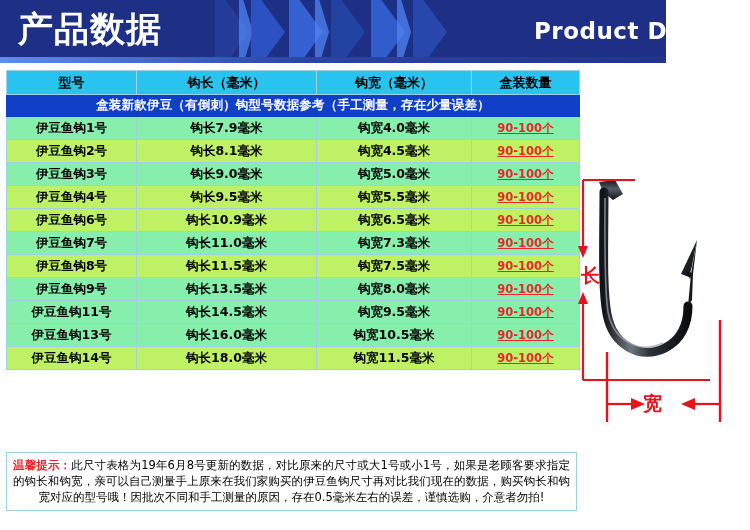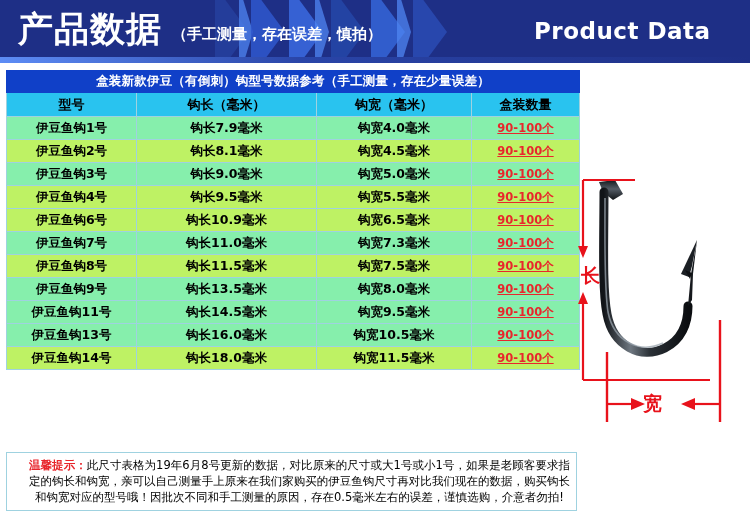--- a/index.html
+++ b/index.html
@@ -18,21 +18,21 @@
     position: relative;
     width: 750px;
     height: 530px;
   }
 
   
   .banner {
     position: absolute;
     left: 0;
     top: 0;
-    width: 750px;
+    width: 666px;
     height: 63px;
     background: #1e2f86;
     overflow: hidden;
   }
   .banner-chevrons {
     position: absolute;
     left: 215px;
     top: 0;
     width: 420px;
     height: 63px;
@@ -153,21 +153,21 @@
 
   
   .note-box {
     position: absolute;
     left: 6px;
     top: 452px;
     width: 571px;
     border: 1px solid #9fd2e0;
     background: #ffffff;
     box-sizing: border-box;
-    padding: 4px 6px 5px 22px;
+    padding: 4px 6px 5px 6px;
   }
   .note-text {
     font-size: 11.5px;
     line-height: 16px;
     color: #000000;
     text-align: justify;
     text-align-last: center;
   }
   .note-lead {
     color: #e8262c;
@@ -223,41 +223,40 @@
       <span class="chev c2"></span>
       <span class="chev c3"></span>
       <span class="chev thin t2"></span>
       <span class="chev c4"></span>
       <span class="chev c5"></span>
       <span class="chev thin t3"></span>
       <span class="chev c6"></span>
     </div>
     <div class="banner-underline"></div>
     <div class="title-cn">产品数据</div>
-    <div class="title-cn-sub">（手工测量，存在误差，慎拍）</div>
     <div class="title-en">Product Data</div>
   </div>
 
   <div class="table-wrap">
     <table class="spec">
       <colgroup>
         <col style="width:130px">
         <col style="width:180px">
         <col style="width:155px">
         <col style="width:108px">
       </colgroup>
       <thead>
         <tr>
-          <th class="tbl-title" colspan="4">盒装新款伊豆（有倒刺）钩型号数据参考（手工测量，存在少量误差）</th>
-        </tr>
-        <tr>
           <th class="col-head">型号</th>
           <th class="col-head">钩长（毫米）</th>
           <th class="col-head">钩宽（毫米）</th>
           <th class="col-head">盒装数量</th>
+        </tr>
+        <tr>
+          <th class="tbl-title" colspan="4">盒装新款伊豆（有倒刺）钩型号数据参考（手工测量，存在少量误差）</th>
         </tr>
       </thead>
       <tbody>
           <tr class="row-even">
             <td class="cell">伊豆鱼钩1号</td>
             <td class="cell">钩长7.9毫米</td>
             <td class="cell">钩宽4.0毫米</td>
             <td class="cell-qty">90-100个</td>
           </tr>
           <tr class="row-odd">

